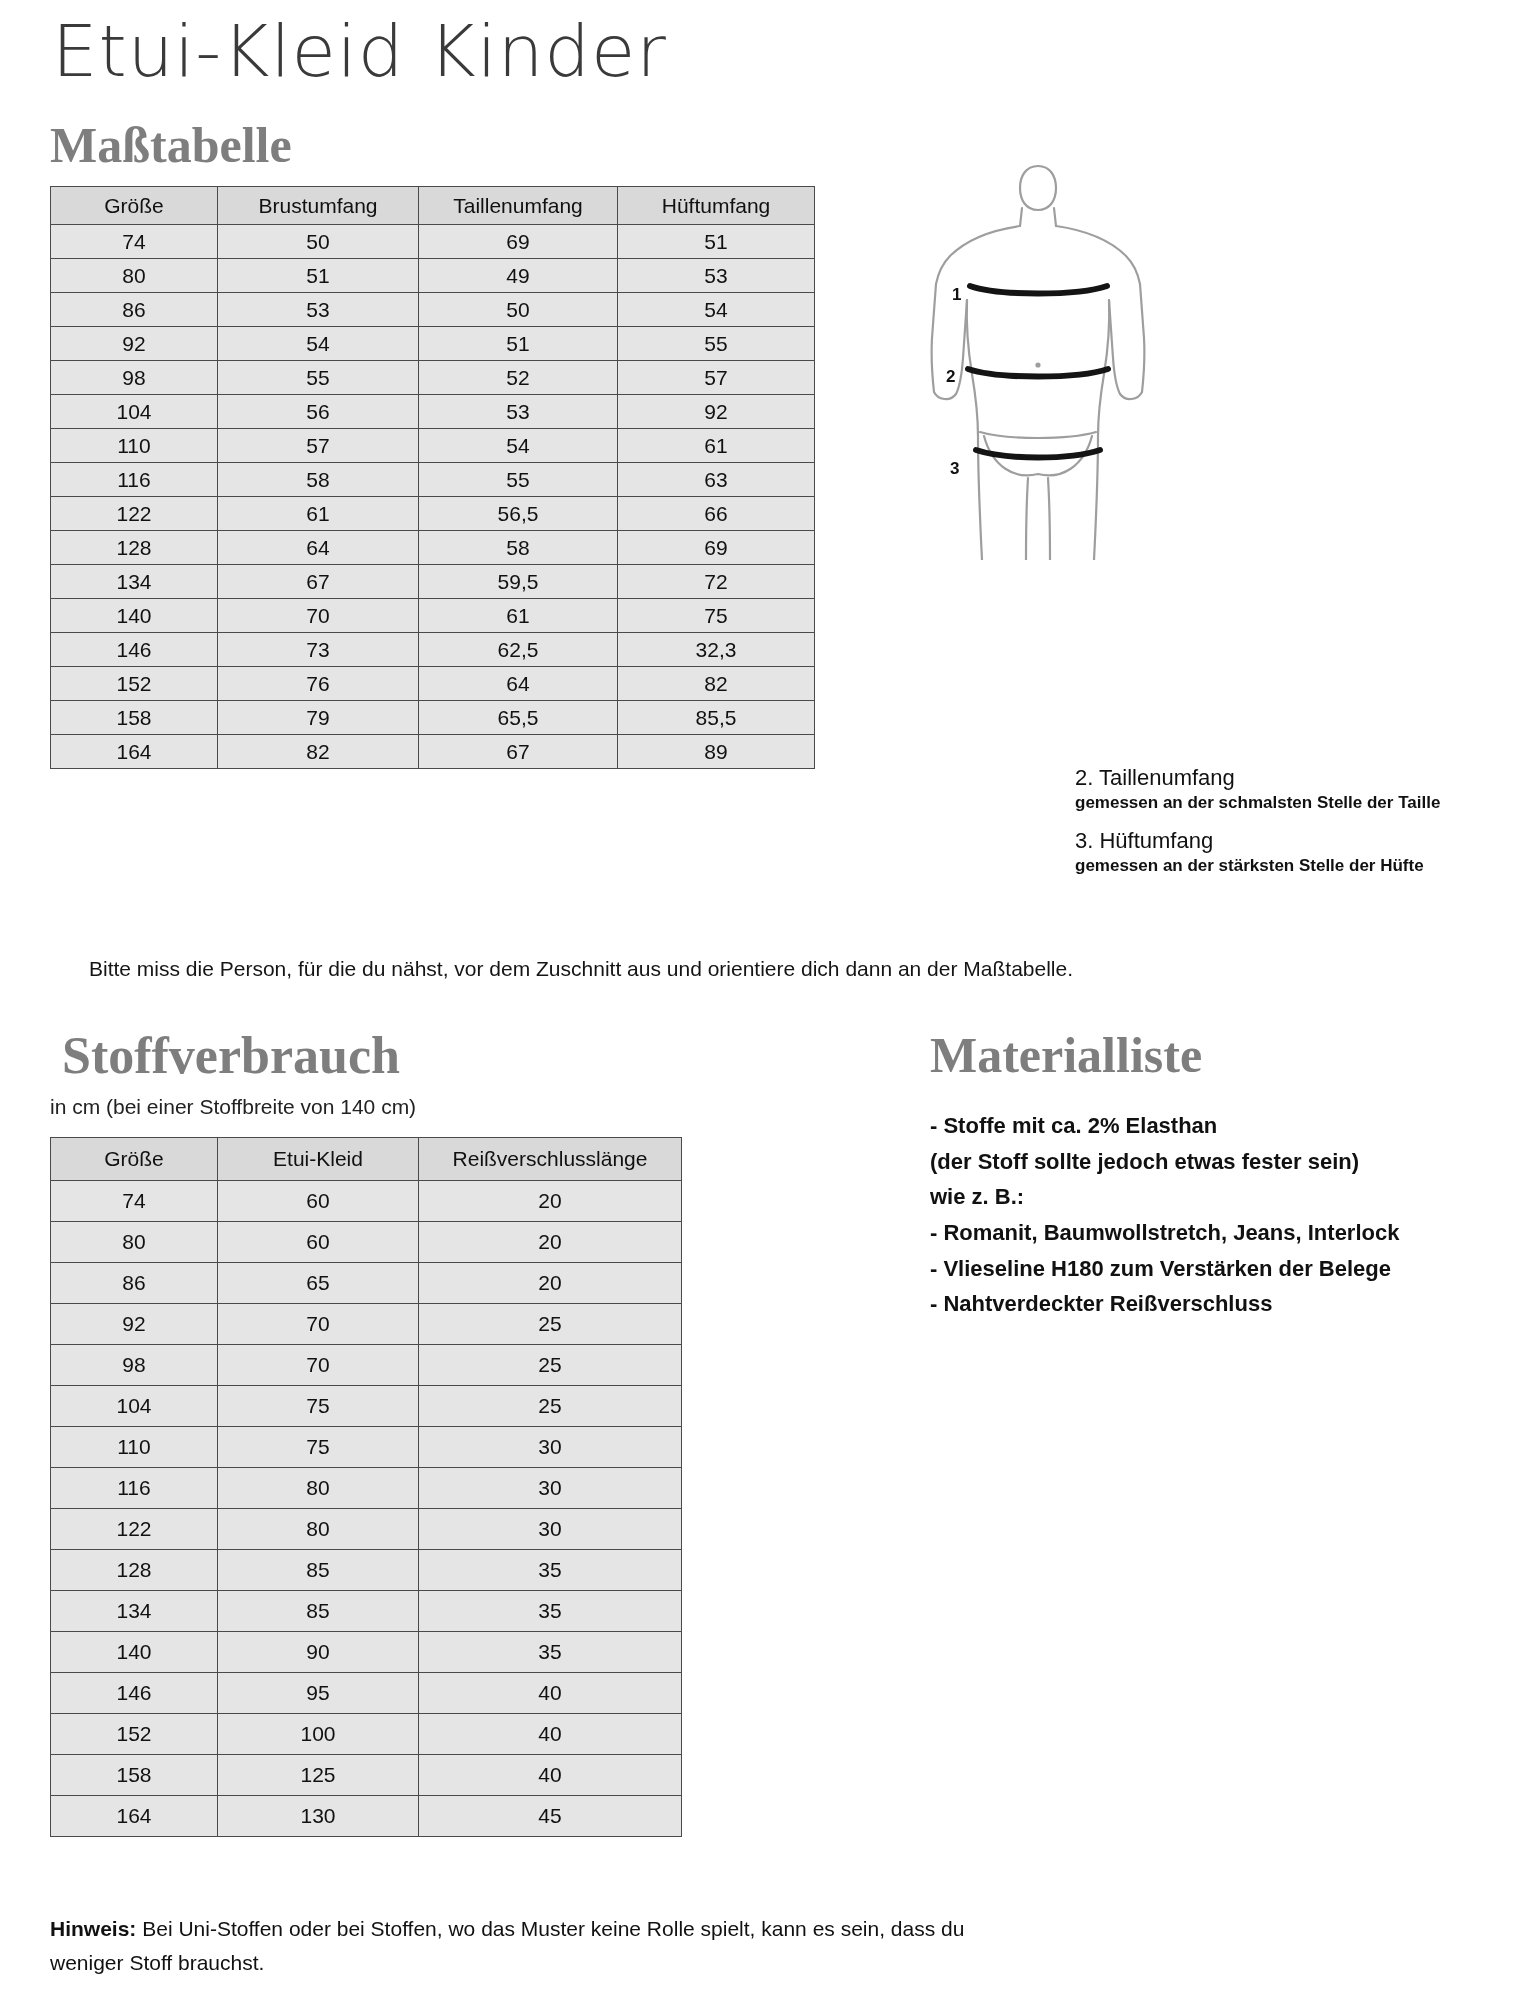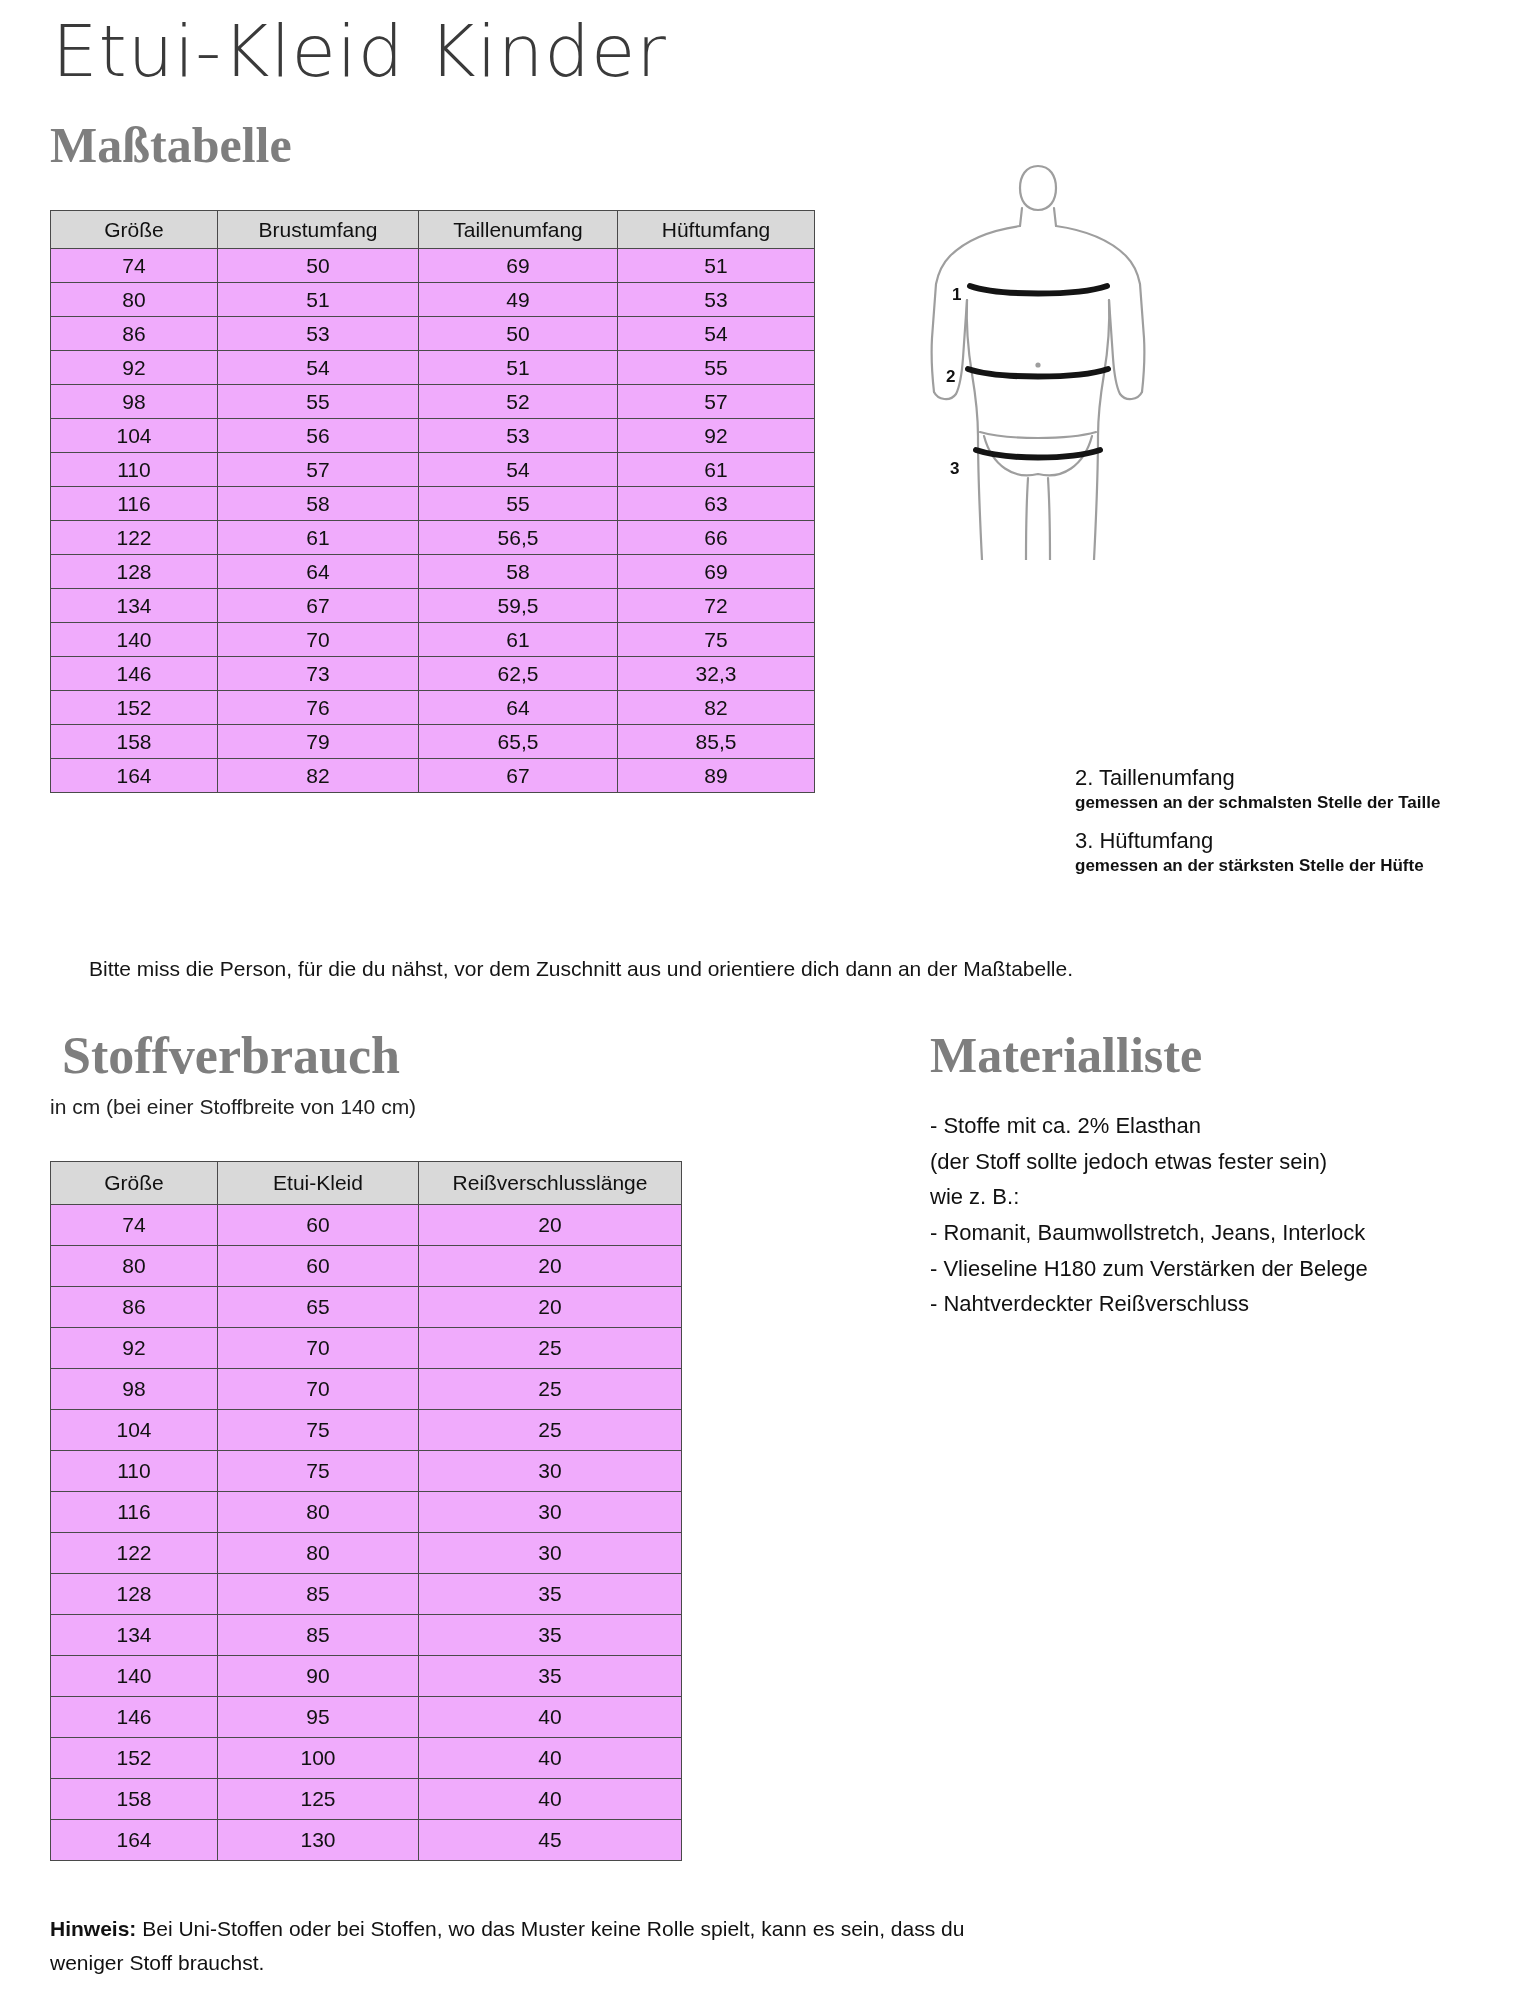--- a/index.html
+++ b/index.html
@@ -71,22 +71,21 @@
     color: #222;
     white-space: nowrap;
   }
 
   
   table.data-table {
     position: absolute;
     border-collapse: collapse;
     font-size: 21px;
     color: #111;
-    background: #f0abfc;
-    margin-top: 24px;
+    background: #e5e5e5;
   }
   table.data-table th,
   table.data-table td {
     border: 1.6px solid #4a4a4a;
     text-align: center;
     vertical-align: middle;
     font-weight: 400;
     padding: 0;
     height: 33px;
     line-height: 33px;
@@ -162,21 +161,21 @@
     top: 1108px;
     width: 590px;
   }
   .material-list li {
     list-style: none;
     font-size: 22px;
     color: #111;
     line-height: 1.62;
     white-space: nowrap;
   }
-  .material-list ul { margin: 0; padding: 0; }
+  .material-list ul { margin: 0; padding: 0; font-weight: bold; }
 
   
   #hinweis {
     position: absolute;
     left: 50px;
     top: 1912px;
     width: 960px;
     font-size: 21px;
     line-height: 1.62;
     color: #111;

